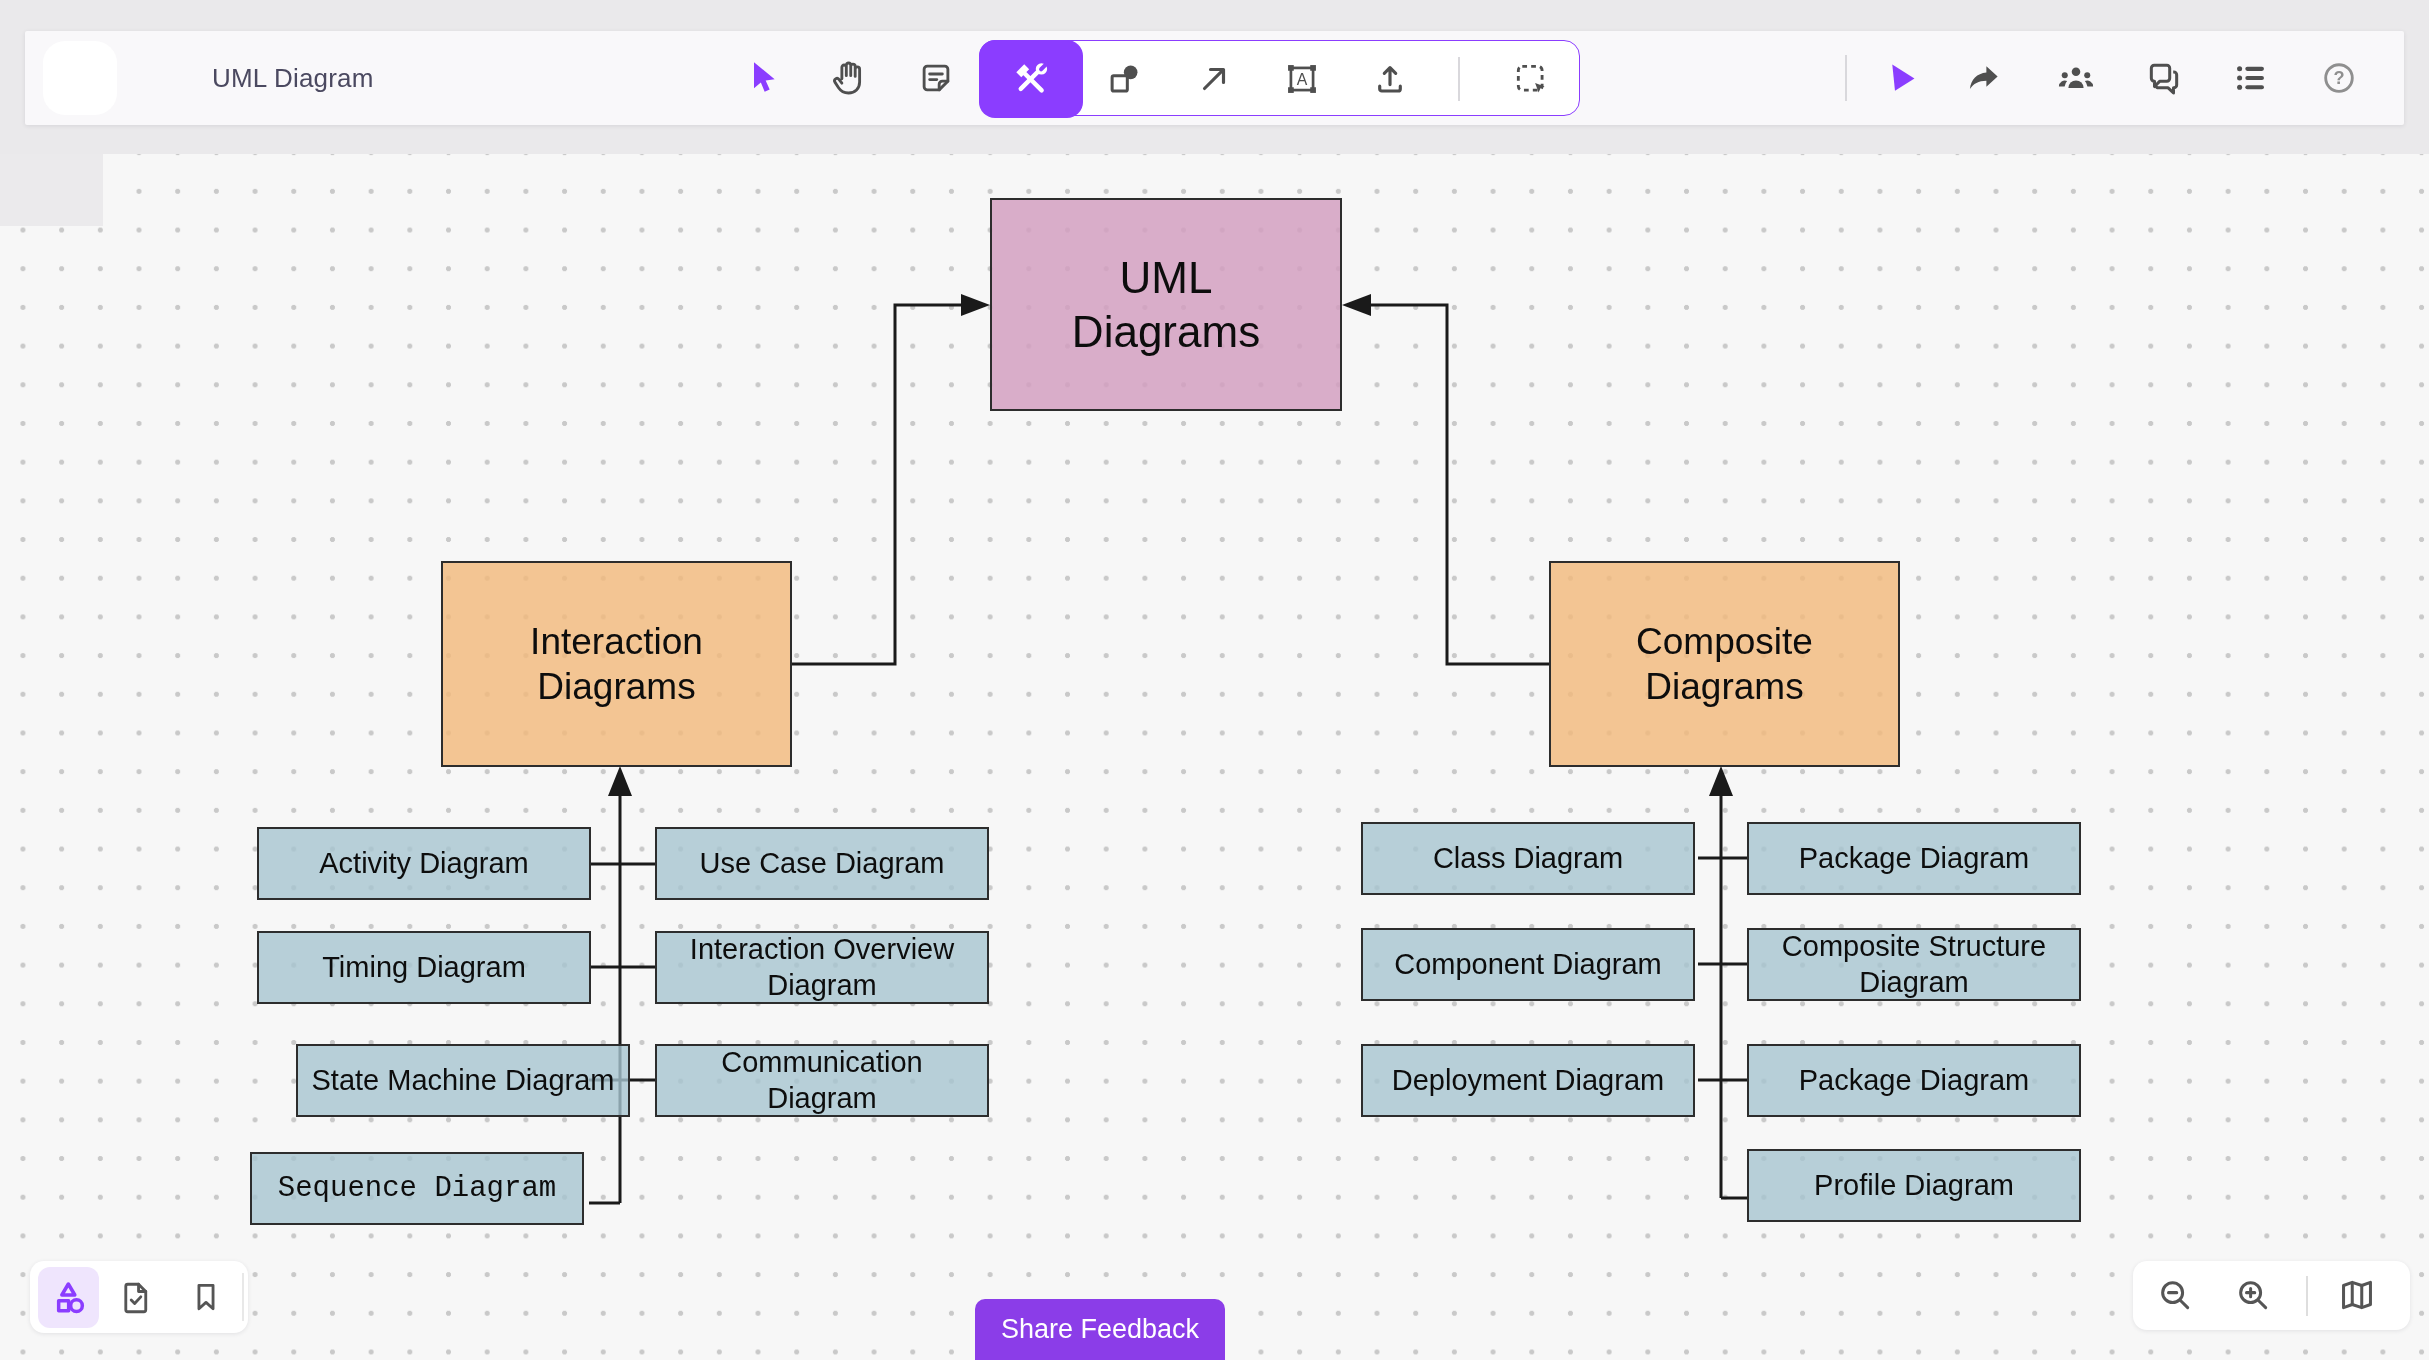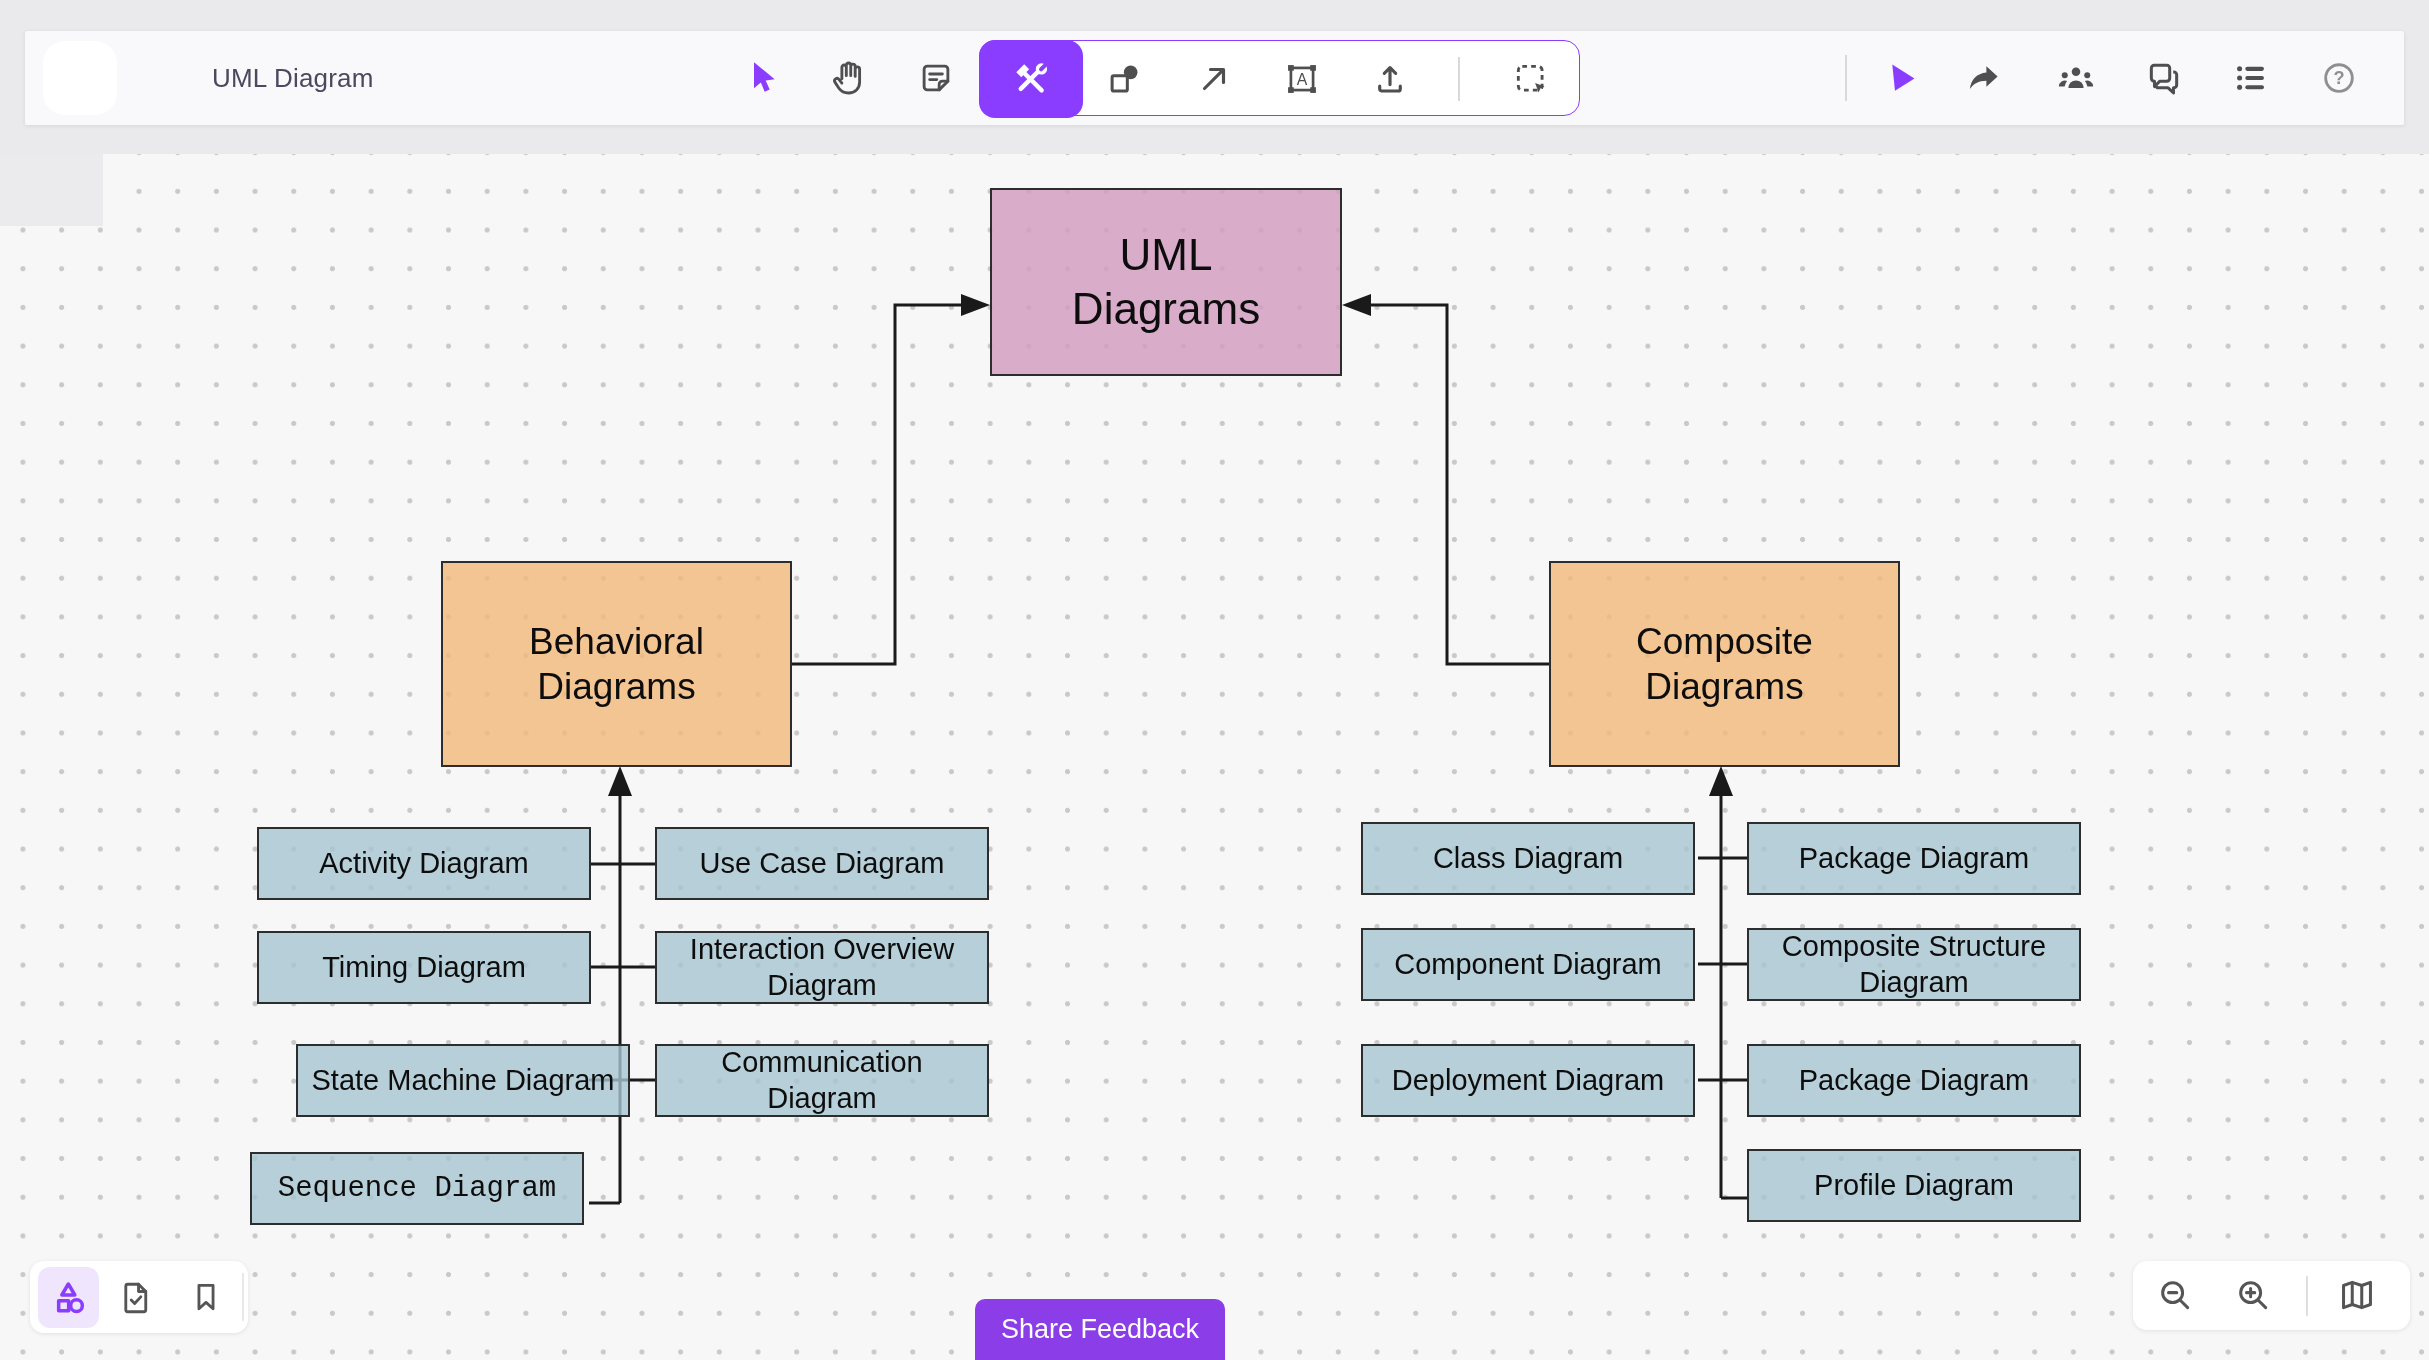--- a/index.html
+++ b/index.html
@@ -18,21 +18,21 @@
   .canvas-notch { position:absolute; left:0; top:0; width:103px; height:72px; background:#ebeaec; }
 
   .connector-layer { position:absolute; left:0; top:0; width:2429px; height:1360px; pointer-events:none; }
 
   
   .node {
     position:absolute; display:flex; align-items:center; justify-content:center;
     border:2px solid #2d2d2d; color:#0d0d0d; text-align:center;
     white-space:pre-line; line-height:1.22;
   }
-  .node-root  { left:990px;  top:188px; width:352px; height:188px; font-size:44px; background:rgba(211,159,192,0.84); }
+  .node-root  { left:990px;  top:198px; width:352px; height:213px; font-size:44px; background:rgba(211,159,192,0.84); }
   .node-group { width:351px; height:206px; font-size:37px; background:rgba(242,186,124,0.82); }
   .node-child { width:334px; height:73px;  font-size:29px; background:rgba(166,196,208,0.80); padding:12px 8px; }
 
   
   .topbar {
     position:absolute; left:25px; top:31px; width:2379px; height:94px;
     background:#f9f8fa; border-radius:2px; box-shadow:0 1px 4px rgba(40,40,60,0.10);
   }
   .home-blob { position:absolute; left:18px; top:10px; width:74px; height:74px; border-radius:22px; background:#ffffff; }
   .doc-title { position:absolute; left:187px; top:0; height:94px; display:flex; align-items:center;
@@ -93,21 +93,21 @@
       <polygon points="990,305 961,294 961,316"></polygon>
       <polygon points="1342,305 1371,294 1371,316"></polygon>
       <polygon points="620,766 608,796 632,796"></polygon>
       <polygon points="1721,766 1709,796 1733,796"></polygon>
     </g>
   </svg>
 
   <div class="node node-root">UML
 Diagrams</div>
 
-  <div class="node node-group" style="left:441px; top:561px;">Behavioral
+  <div class="node node-group" style="left:441px; top:561px;">Interaction
 Diagrams</div>
   <div class="node node-group" style="left:1549px; top:561px;">Composite
 Diagrams</div>
 
   <div class="node node-child" style="left:257px; top:827px;">Activity Diagram</div>
   <div class="node node-child" style="left:257px; top:931px;">Timing Diagram</div>
   <div class="node node-child" style="left:257px; top:1044px;margin-left:39px;">State Machine Diagram</div>
   <div class="node node-child" style="left:250px; top:1152px;font-family:Liberation Mono, monospace;">Sequence Diagram</div>
 
   <div class="node node-child" style="left:655px; top:827px;">Use Case Diagram</div>

